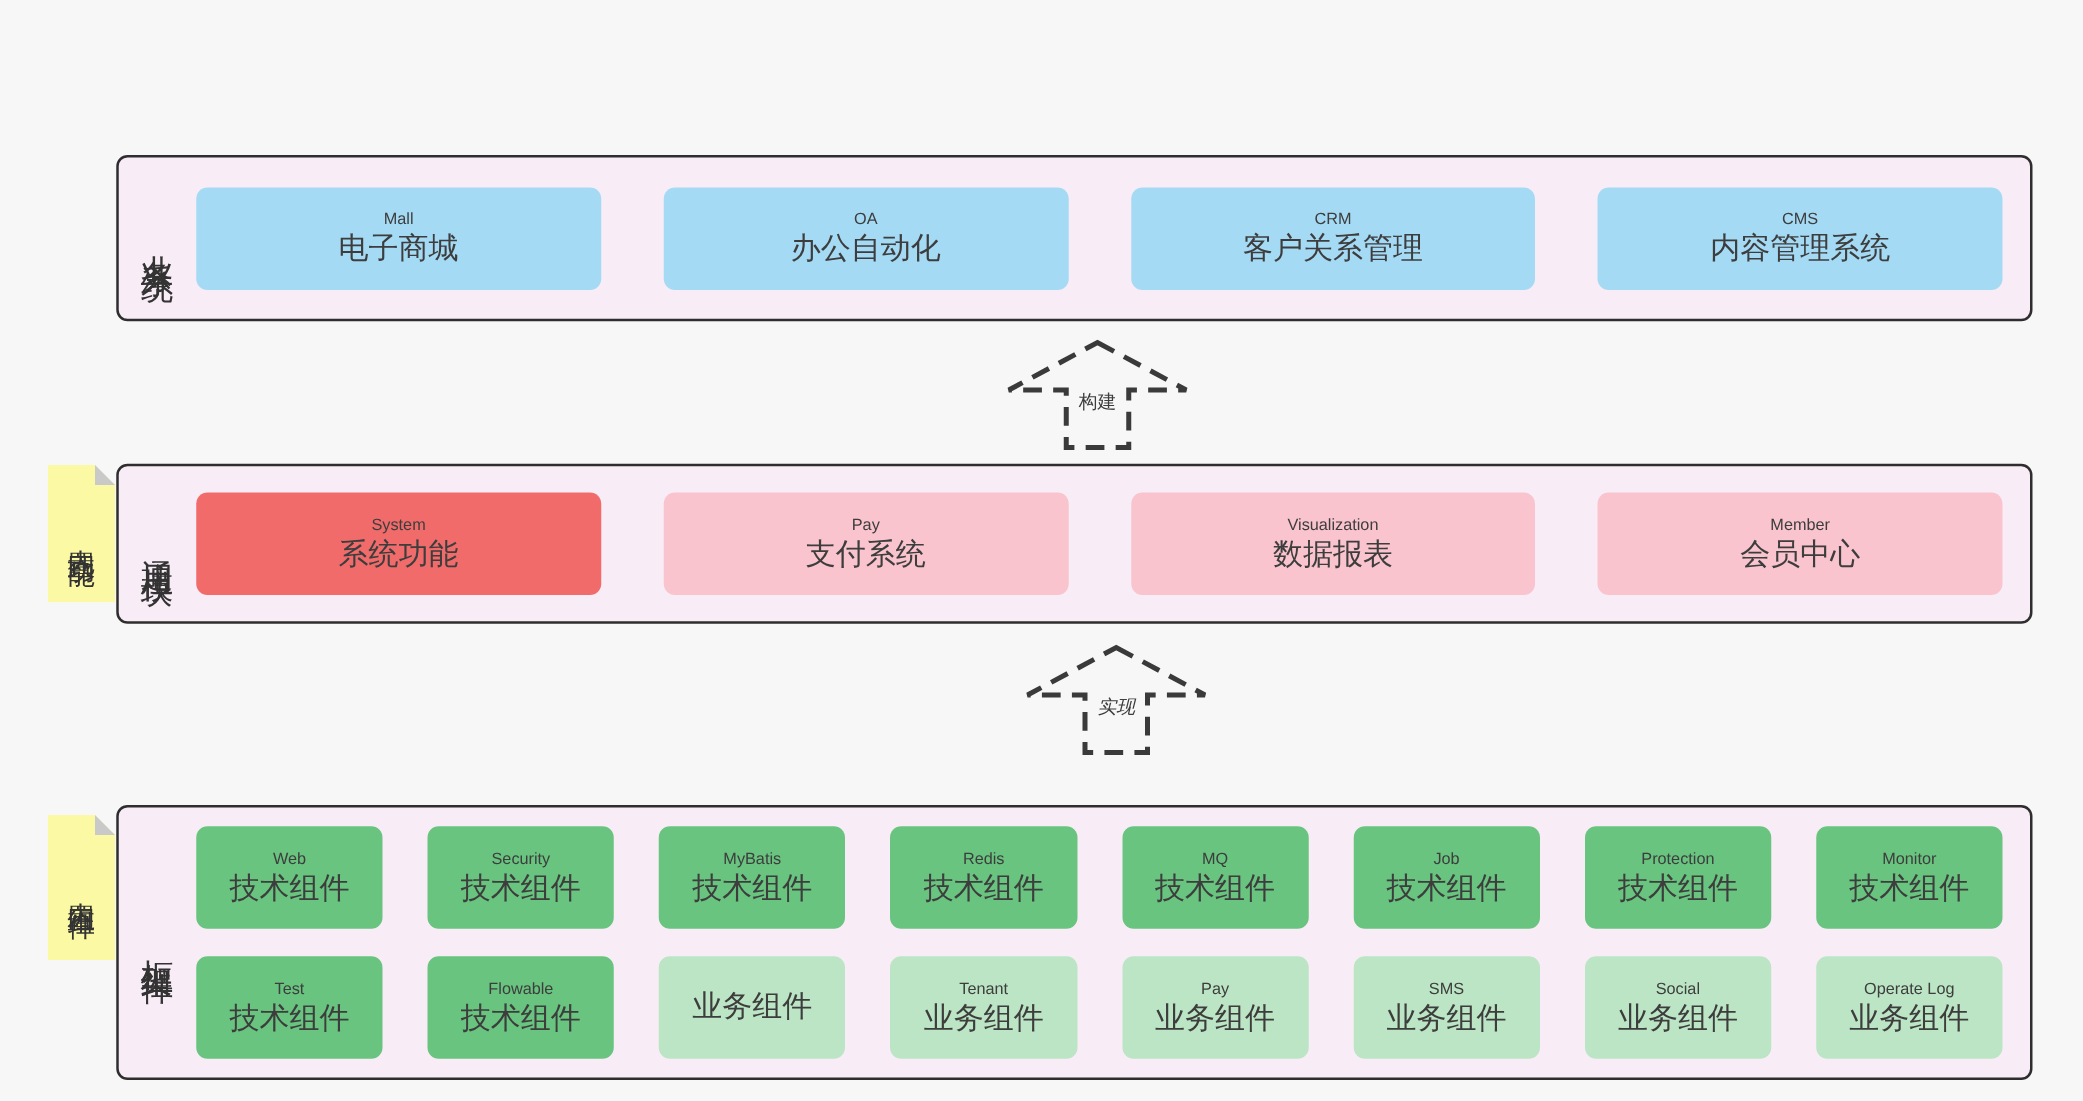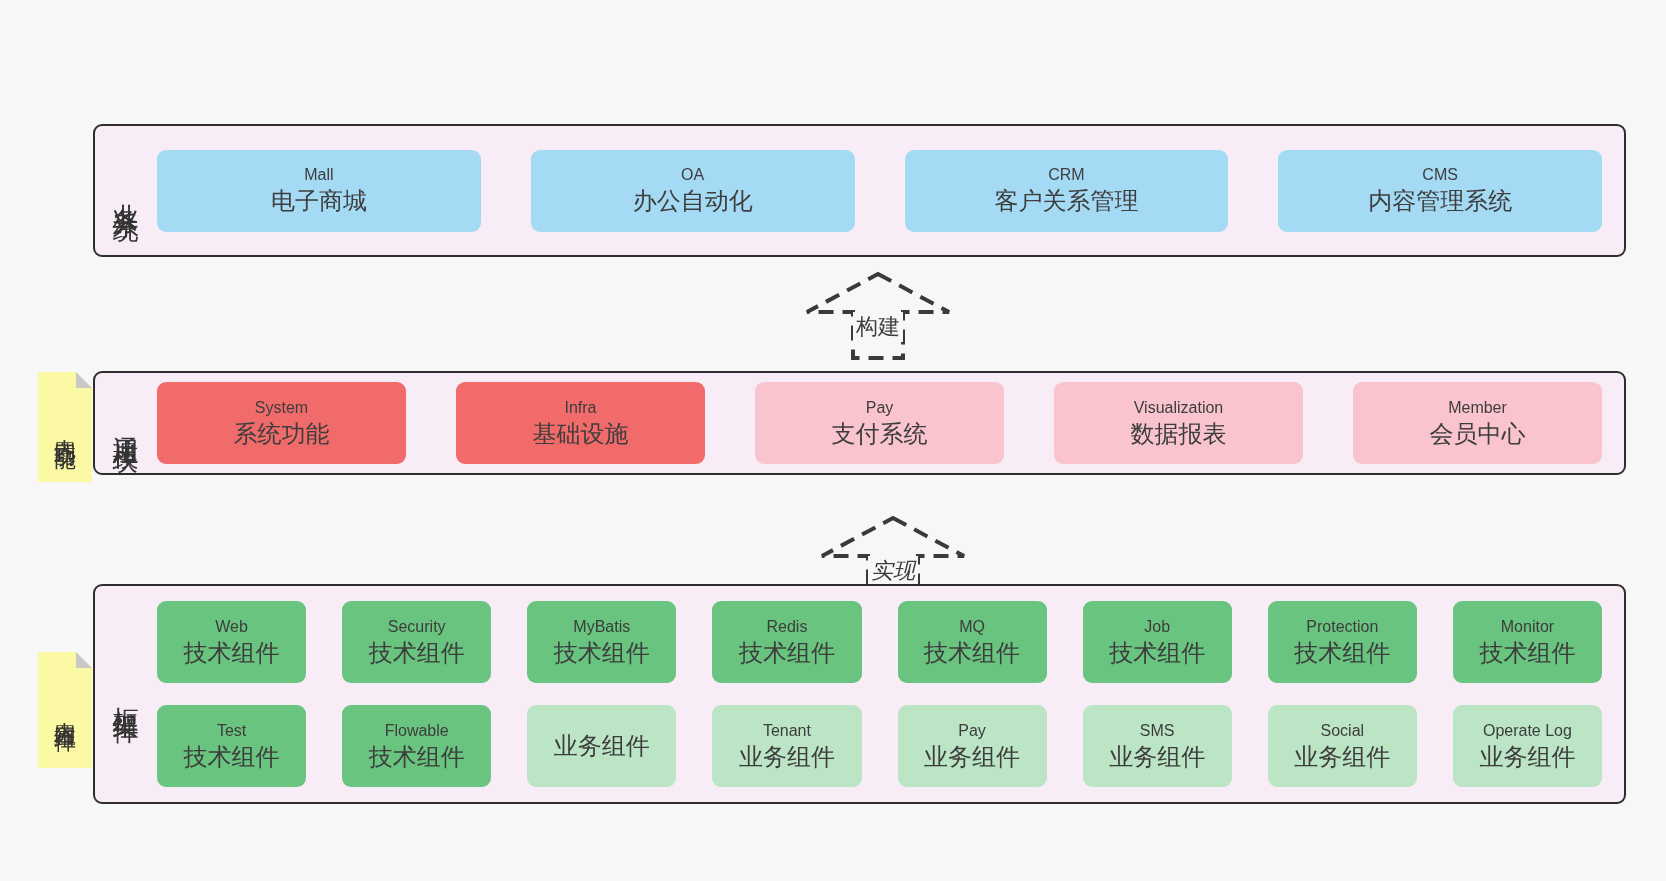--- a/index.html
+++ b/index.html
@@ -17,22 +17,22 @@
 
   .panel{
     position:absolute; left:93px; width:1533px;
     background:var(--panelBg);
     border:2px solid var(--panelBorder);
     border-radius:9px;
     display:flex; align-items:stretch;
     z-index:1;
   }
   #panel-business{top:124px;height:133px;}
-  #panel-modules{top:371px;height:104px;}
-  #panel-components{top:584px;height:220px;}
+  #panel-modules{top:371px;height:128px;}
+  #panel-components{top:644px;height:220px;}
 
   .vlabel{
     width:62px; display:flex; align-items:center; justify-content:center;
     writing-mode:vertical-lr; text-orientation:upright;
     font-size:26px; letter-spacing:4px; line-height:1; color:#333;
     padding:6px 0;
   }
   .boxes{
     flex:1; display:flex; align-items:center; gap:50px;
     padding:0 22px 0 0;
@@ -41,21 +41,21 @@
     flex:1; display:flex; flex-direction:column; justify-content:center;
     gap:22px; padding:0 22px 0 0;
   }
   .row{display:flex; gap:36px;}
 
   .box{
     flex:1; height:82px; border-radius:9px;
     display:flex; flex-direction:column; align-items:center; justify-content:center;
     text-align:center; line-height:1.32; padding:2px 6px;
   }
-  .box .t{font-size:16px;}
+  .box .t{font-size:13px;}
   .box .s{font-size:24px;}
   .blue{background:var(--blue);}
   .red{background:var(--red);}
   .pink{background:var(--pink);}
   .green{background:var(--green);}
   .lightgreen{background:var(--lightgreen);}
 
   .tab{
     position:absolute; left:38px; width:54px; z-index:2;
     background:var(--yellow);
@@ -71,21 +71,21 @@
     background:linear-gradient(to bottom left,transparent 49.5%,var(--fold) 50%);
   }
 
   .arrow{position:absolute; width:150px; height:92px; z-index:0;}
   #arrow-build{left:803px; top:270px;}
   #arrow-implement{left:818px; top:514px;font-style:italic;}
   .arrow svg{position:absolute; inset:0; overflow:visible;}
   .arrow .alabel{
     position:absolute; left:50%; top:42px; transform:translateX(-50%);
     background:var(--pageBg); padding:0 3px;
-    font-size:22px; color:var(--text); white-space:nowrap;
+    font-size:15px; color:var(--text); white-space:nowrap;
   }
 </style>
 </head>
 <body>
 
 <div class="page">
 
   <section class="panel" id="panel-business">
     <div class="vlabel">业务系统</div>
     <div class="boxes">
@@ -120,24 +120,20 @@
     <i class="fold"></i>
   </div>
 
   <section class="panel" id="panel-modules">
     <div class="vlabel">通用模块</div>
     <div class="boxes">
       <div class="box red">
         <div class="t">System</div>
         <div class="s">系统功能</div>
       </div>
-      <div class="box red">
-        <div class="t">Infra</div>
-        <div class="s">基础设施</div>
-      </div>
       <div class="box pink">
         <div class="t">Pay</div>
         <div class="s">支付系统</div>
       </div>
       <div class="box pink">
         <div class="t">Visualization</div>
         <div class="s">数据报表</div>
       </div>
       <div class="box pink">
         <div class="t">Member</div>

